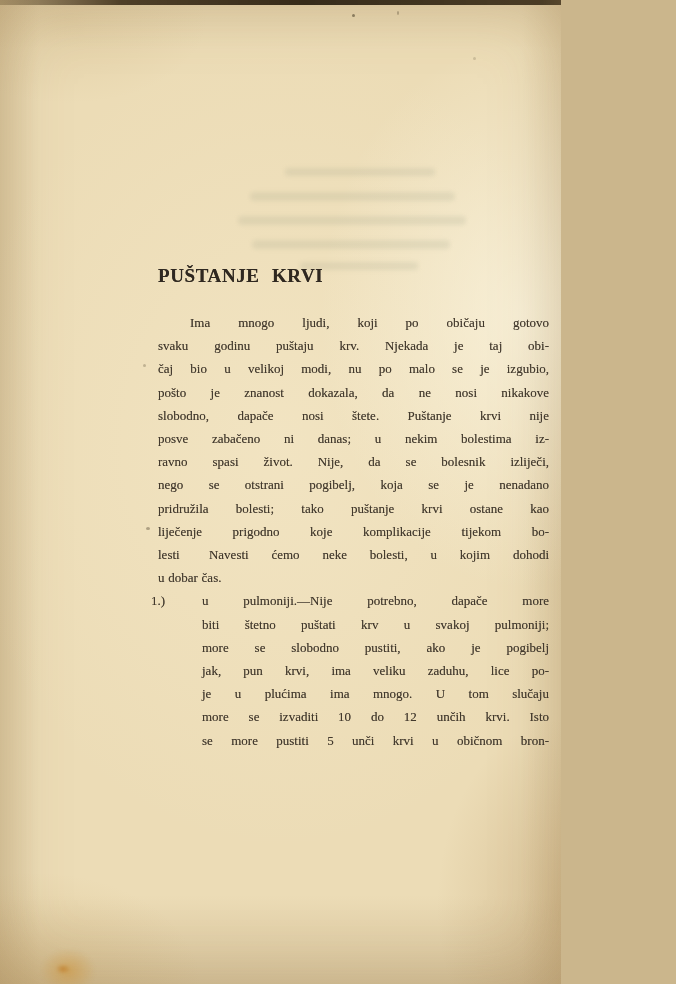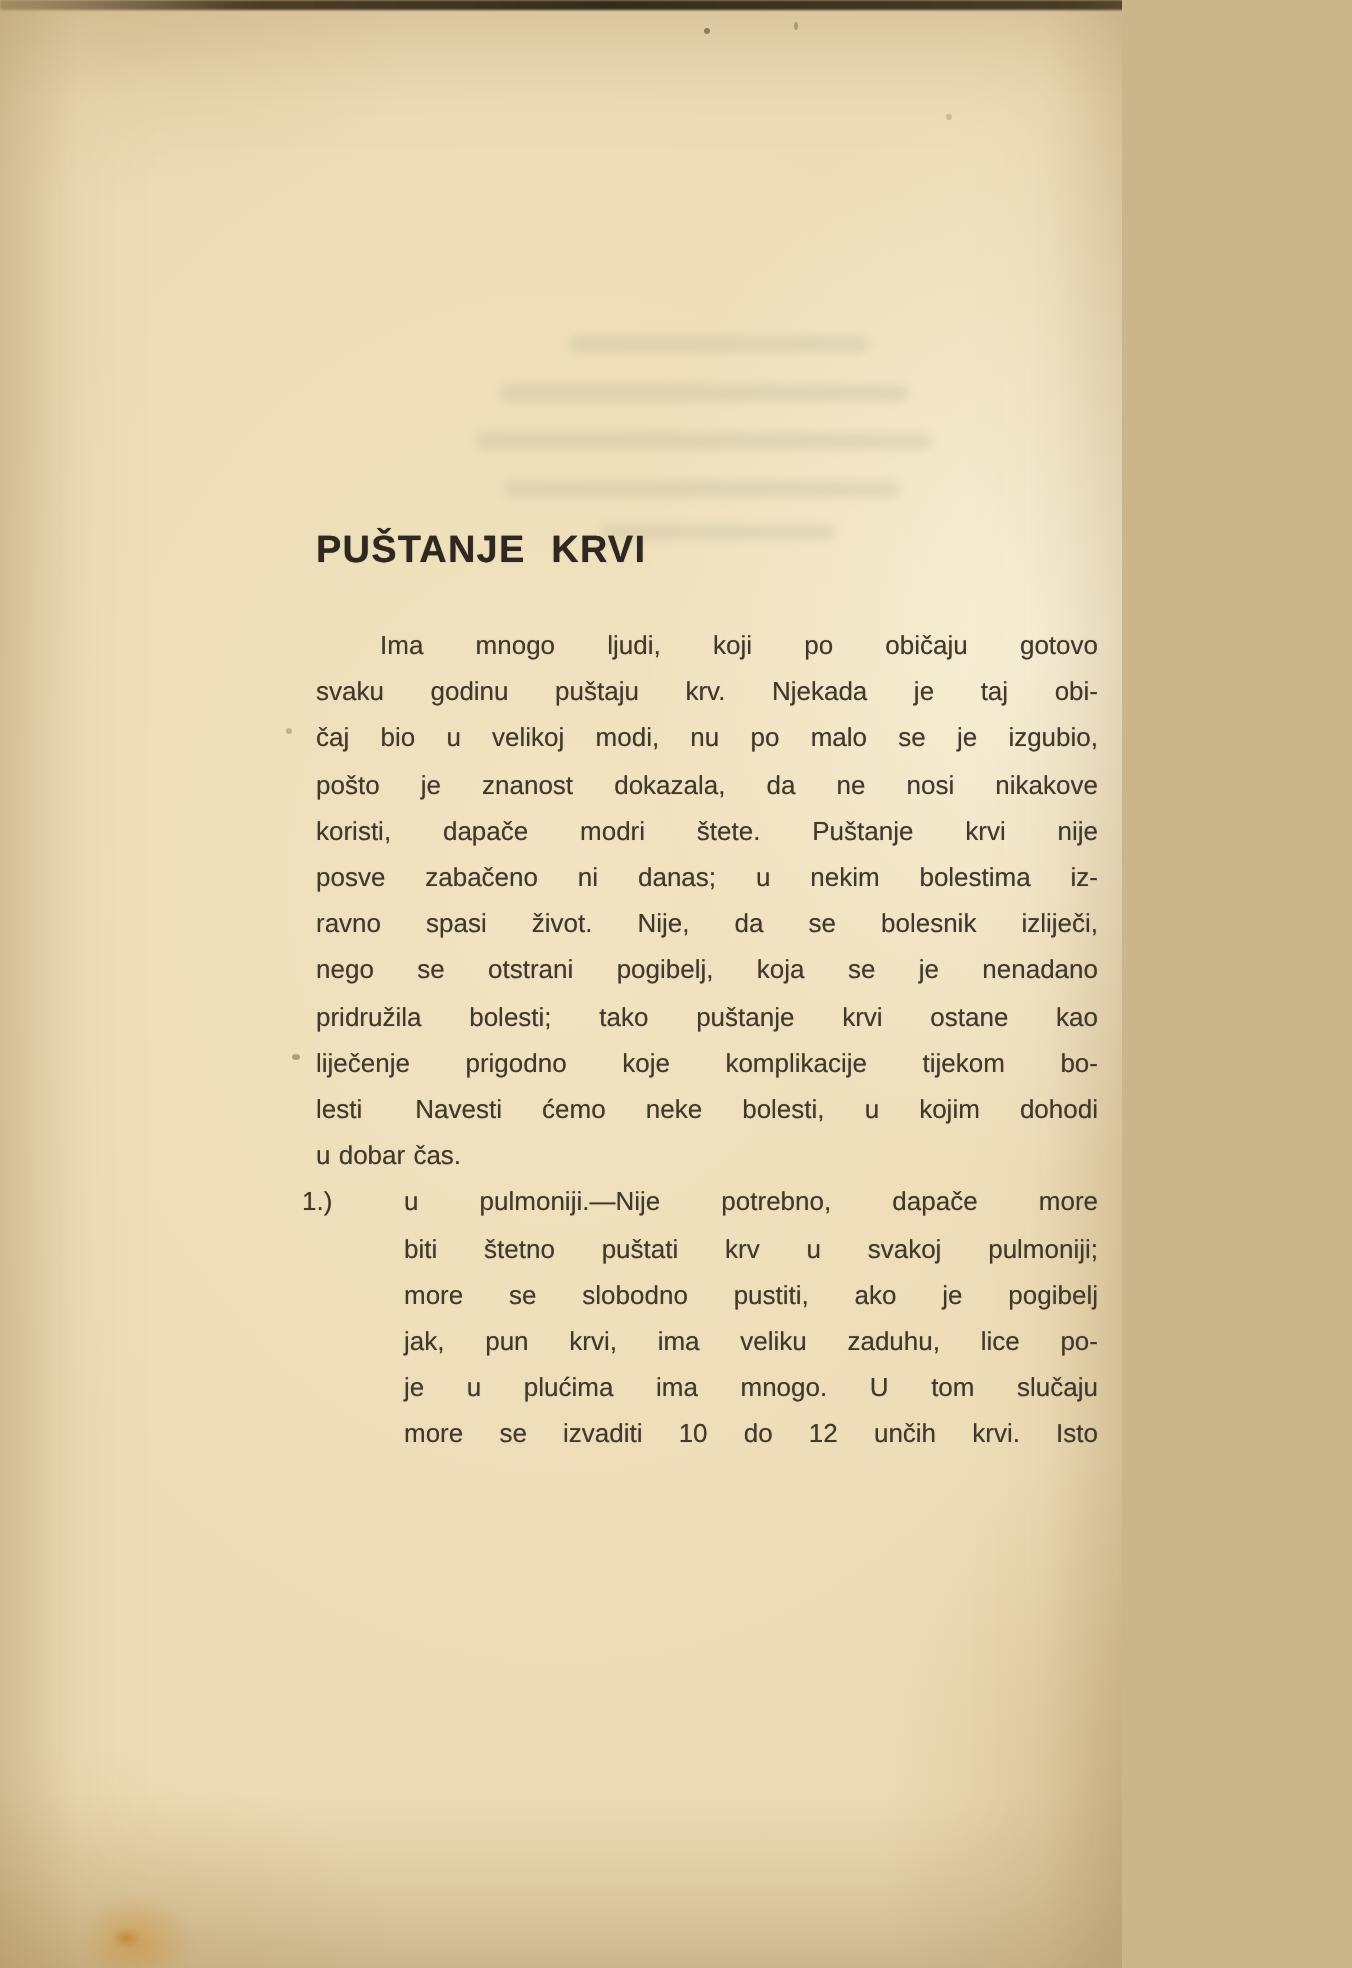--- a/index.html
+++ b/index.html
@@ -5,21 +5,21 @@
   html, body {
     margin: 0;
     padding: 0;
     background: #cbb68c;
   }
   .scan {
     position: relative;
     width: 561px;
     height: 984px;
     overflow: hidden;
-    font-family: Liberation Sans, sans-serif;
+    font-family: Liberation Serif, serif;
     background:
       radial-gradient(ellipse 280px 380px at 93% 32%, rgba(250,243,221,0.80), rgba(250,243,221,0) 72%),
       radial-gradient(ellipse 420px 520px at 50% 45%, rgba(246,234,203,0.55), rgba(246,234,203,0) 78%),
       radial-gradient(ellipse 240px 160px at 6% 100%, rgba(185,145,75,0.22), rgba(185,145,75,0) 70%),
       radial-gradient(ellipse 180px 260px at 101% 92%, rgba(165,125,70,0.28), rgba(165,125,70,0) 72%),
       radial-gradient(ellipse 200px 120px at 12% 2%, rgba(190,160,105,0.18), rgba(190,160,105,0) 70%),
       linear-gradient(to right, rgba(165,135,85,0.22), rgba(165,135,85,0) 7%, rgba(165,135,85,0) 93%, rgba(175,145,95,0.18)),
       linear-gradient(to bottom, rgba(165,135,85,0.12), rgba(165,135,85,0) 5%, rgba(165,135,85,0) 91%, rgba(150,120,75,0.25)),
       #ecdcb6;
     box-shadow: inset 0 0 70px rgba(130,100,55,0.25);
@@ -125,31 +125,32 @@
   <div class="speck sp5"></div>
   <div class="speck sp6"></div>
 
   <h1 class="title">PUŠTANJE KRVI</h1>
 
   <div class="textblock">
     <div class="line indent">Ima mnogo ljudi, koji po običaju gotovo</div>
     <div class="line">svaku godinu puštaju krv. Njekada je taj obi-</div>
     <div class="line">čaj bio u velikoj modi, nu po malo se je izgubio,</div>
     <div class="line">pošto je znanost dokazala, da ne nosi nikakove</div>
-    <div class="line">koristi, dapače modri štete. Puštanje krvi nije</div>
+    <div class="line">slobodno, dapače nosi štete. Puštanje krvi nije</div>
     <div class="line">posve zabačeno ni danas; u nekim bolestima iz-</div>
     <div class="line">ravno spasi život. Nije, da se bolesnik izliječi,</div>
     <div class="line">nego se otstrani pogibelj, koja se je nenadano</div>
     <div class="line">pridružila bolesti; tako puštanje krvi ostane kao</div>
     <div class="line">liječenje prigodno koje komplikacije tijekom bo-</div>
     <div class="line">lesti  Navesti ćemo neke bolesti, u kojim dohodi</div>
     <div class="line flush">u dobar čas.</div>
 
     <span class="marker">1.)</span>
     <div class="line list">u pulmoniji.—Nije potrebno, dapače more</div>
     <div class="line list">biti štetno puštati krv u svakoj pulmoniji;</div>
     <div class="line list">more se slobodno pustiti, ako je pogibelj</div>
     <div class="line list">jak, pun krvi, ima veliku zaduhu, lice po-</div>
     <div class="line list">je u plućima ima mnogo. U tom slučaju</div>
     <div class="line list">more se izvaditi 10 do 12 unčih krvi. Isto</div>
+    <div class="line list">se more pustiti 5 unči krvi u običnom bron-</div>
   </div>
 
 </div>
 
 </body></html>

